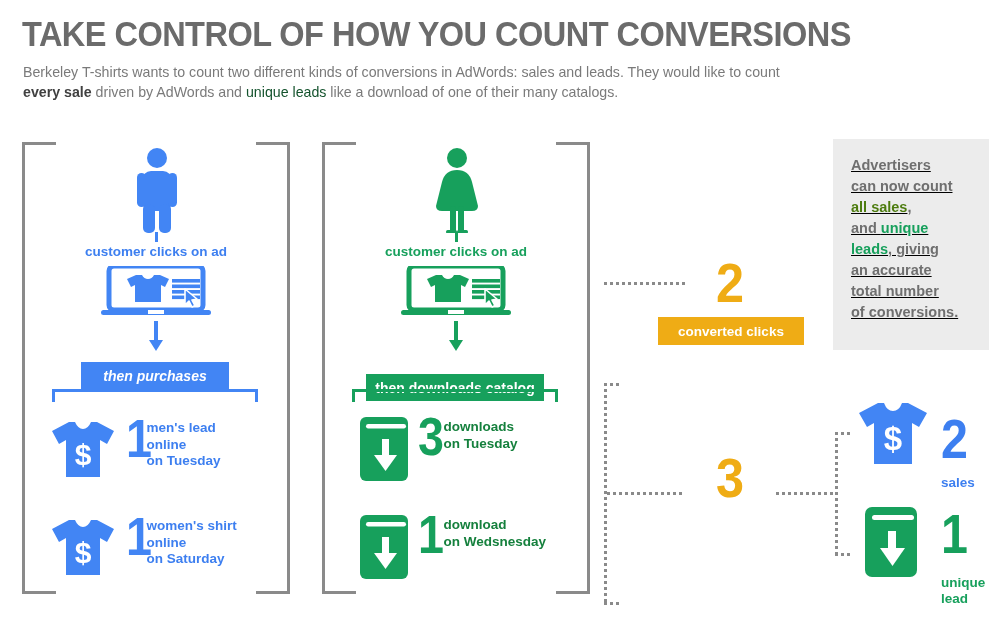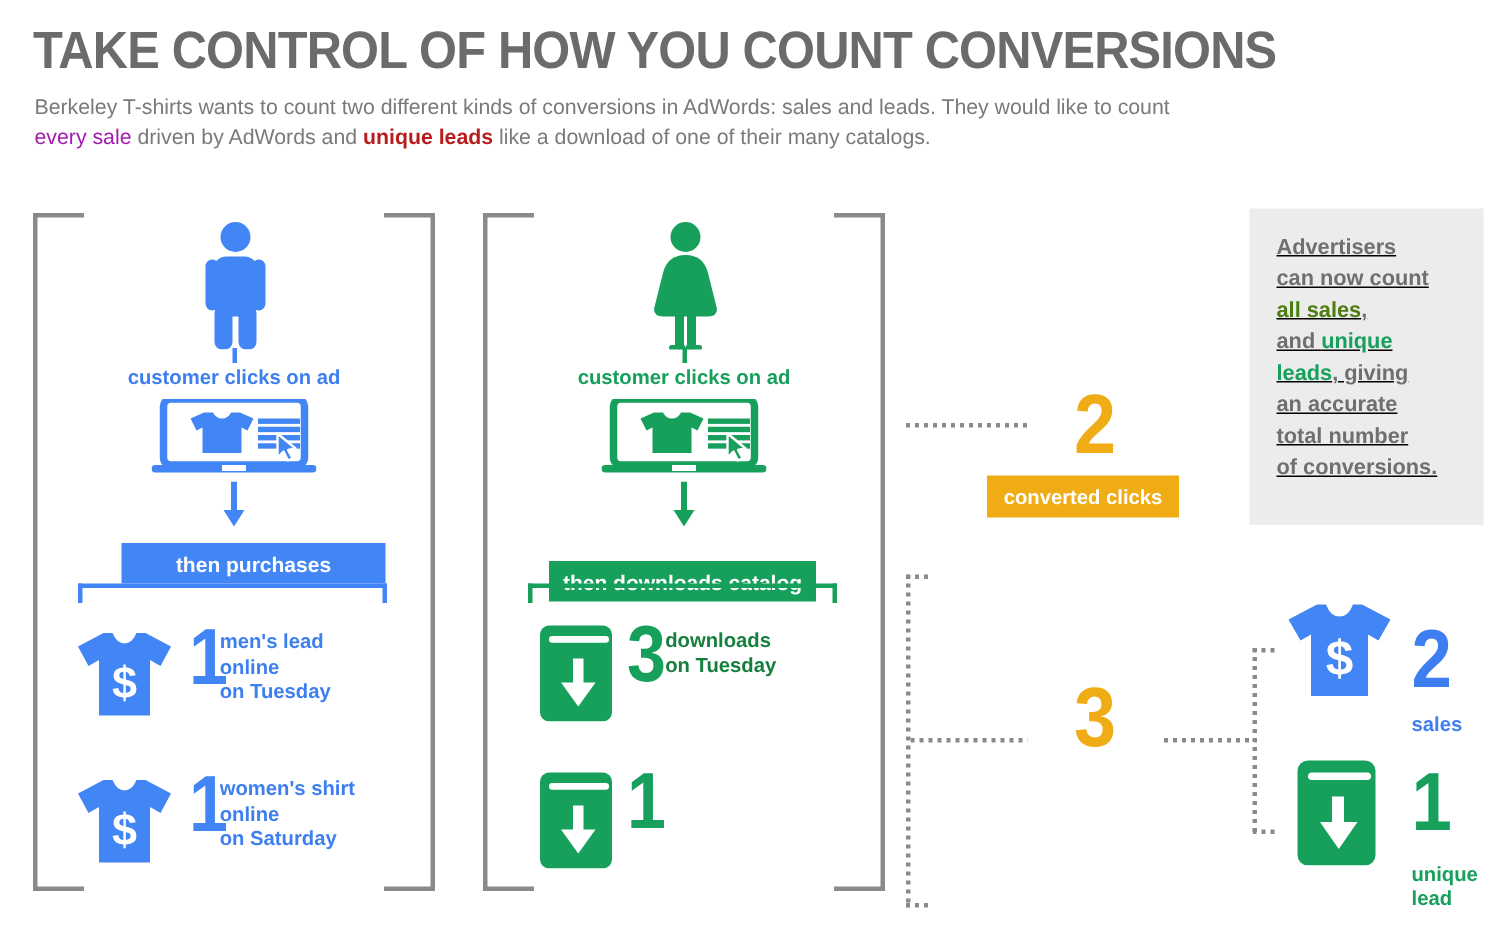--- a/index.html
+++ b/index.html
@@ -16,22 +16,22 @@
     position: absolute; left: 22px; top: 14px;
     font-size: 35px; font-weight: bold; letter-spacing: -0.6px;
     color: #6b6b6b; font-stretch: condensed;
     transform: scaleX(0.93); transform-origin: left center;
     white-space: nowrap;
   }
   .hdr-sub {
     position: absolute; left: 23px; top: 62px; width: 760px;
     font-size: 14.2px; line-height: 20px; color: #7a7a7a;
   }
-  .hdr-sub .b-blue { color: #a21caf; font-weight: normal; }
-  .hdr-sub .b-green { color: #b91c1c; font-weight: bold; }
+  .hdr-sub .b-blue { color: #404040; font-weight: bold; }
+  .hdr-sub .b-green { color: #14532d; font-weight: normal; }
 
   
   .gbr { position: absolute; }
   .gbr .v { position: absolute; width: 3px; background: #8a8a8a; top: 0; bottom: 0; }
   .gbr .h { position: absolute; height: 3px; background: #8a8a8a; }
   .gbr.left .v { left: 0; }
   .gbr.left .h { left: 0; width: 34px; }
   .gbr.right .v { right: 0; }
   .gbr.right .h { right: 0; width: 34px; }
   .gbr .h.t { top: 0; }
@@ -176,21 +176,21 @@
     </svg>
   </div>
 
   <div style="position:absolute;left:148px;top:321px;">
     <svg width="16" height="30" viewBox="0 0 16 30" aria-hidden="true">
       <rect x="6" y="0" width="4" height="21" fill="#4285F4"></rect>
       <path d="M1 19 L15 19 L8 30 Z" fill="#4285F4"></path>
     </svg>
   </div>
 
-  <div class="actbar blue" style="left:81px; top:362px; width:176px;">then purchases</div>
+  <div class="actbar blue" style="left:81px; top:362px; width:148px;font-style:italic;">then purchases</div>
 
   <div class="cbr blue" style="left:52px; top:389px; width:206px; height:13px;">
     <div class="h"></div>
       <div class="v l"></div>
       <div class="v r"></div>
   </div>
 
   <div class="statrow" style="left:48px; top:417px;">
     <svg width="70" height="62" viewBox="0 0 70 62" aria-hidden="true">
       <path d="M4 14 L21 5 L27 5 Q30 12 35 12 Q40 12 43 5 L49 5 L66 14 L59 27 L52 23 L52 60 L18 60 L18 23 L11 27 Z" fill="#4285F4"></path>
@@ -285,26 +285,30 @@
   </div>
 
   <div class="statrow" style="left:358px; top:513px;">
     <svg width="52" height="66" viewBox="0 0 52 66" aria-hidden="true">
       <rect x="2" y="2" width="48" height="64" rx="6" fill="#17a05c"></rect>
       <rect x="8" y="9" width="40" height="4.5" rx="2.2" fill="#ffffff"></rect>
       <rect x="24" y="24" width="7" height="20" fill="#ffffff"></rect>
       <path d="M16 40 L39 40 L27.5 56 Z" fill="#ffffff"></path>
     </svg>
     <div class="stat-num green">1</div>
+    <div class="stat-txt green" style="margin-left:-4px;padding-top:4px;">
+      <div>download</div>
+      <div>on Wedsnesday</div>
+    </div>
   </div>
 
   <div class="dot-h" style="left:604px; top:282px; width:84px;"></div>
 
   <div class="onum" style="left:660px; top:255px; width:140px;">2</div>
-  <div class="obar" style="left:658px; top:317px; width:128px;">converted clicks</div>
+  <div class="obar" style="left:658px; top:317px; width:146px;">converted clicks</div>
 
   <div class="dot-v" style="left:604px; top:383px; height:222px;"></div>
   <div class="dot-h" style="left:604px; top:383px; width:16px;"></div>
   <div class="dot-h" style="left:604px; top:602px; width:16px;"></div>
   <div class="dot-h" style="left:607px; top:492px; width:78px;"></div>
 
   <div class="onum" style="left:660px; top:450px; width:140px;">3</div>
 
   <div class="dot-h" style="left:776px; top:492px; width:62px;"></div>
   <div class="dot-v" style="left:835px; top:432px; height:124px;"></div>

